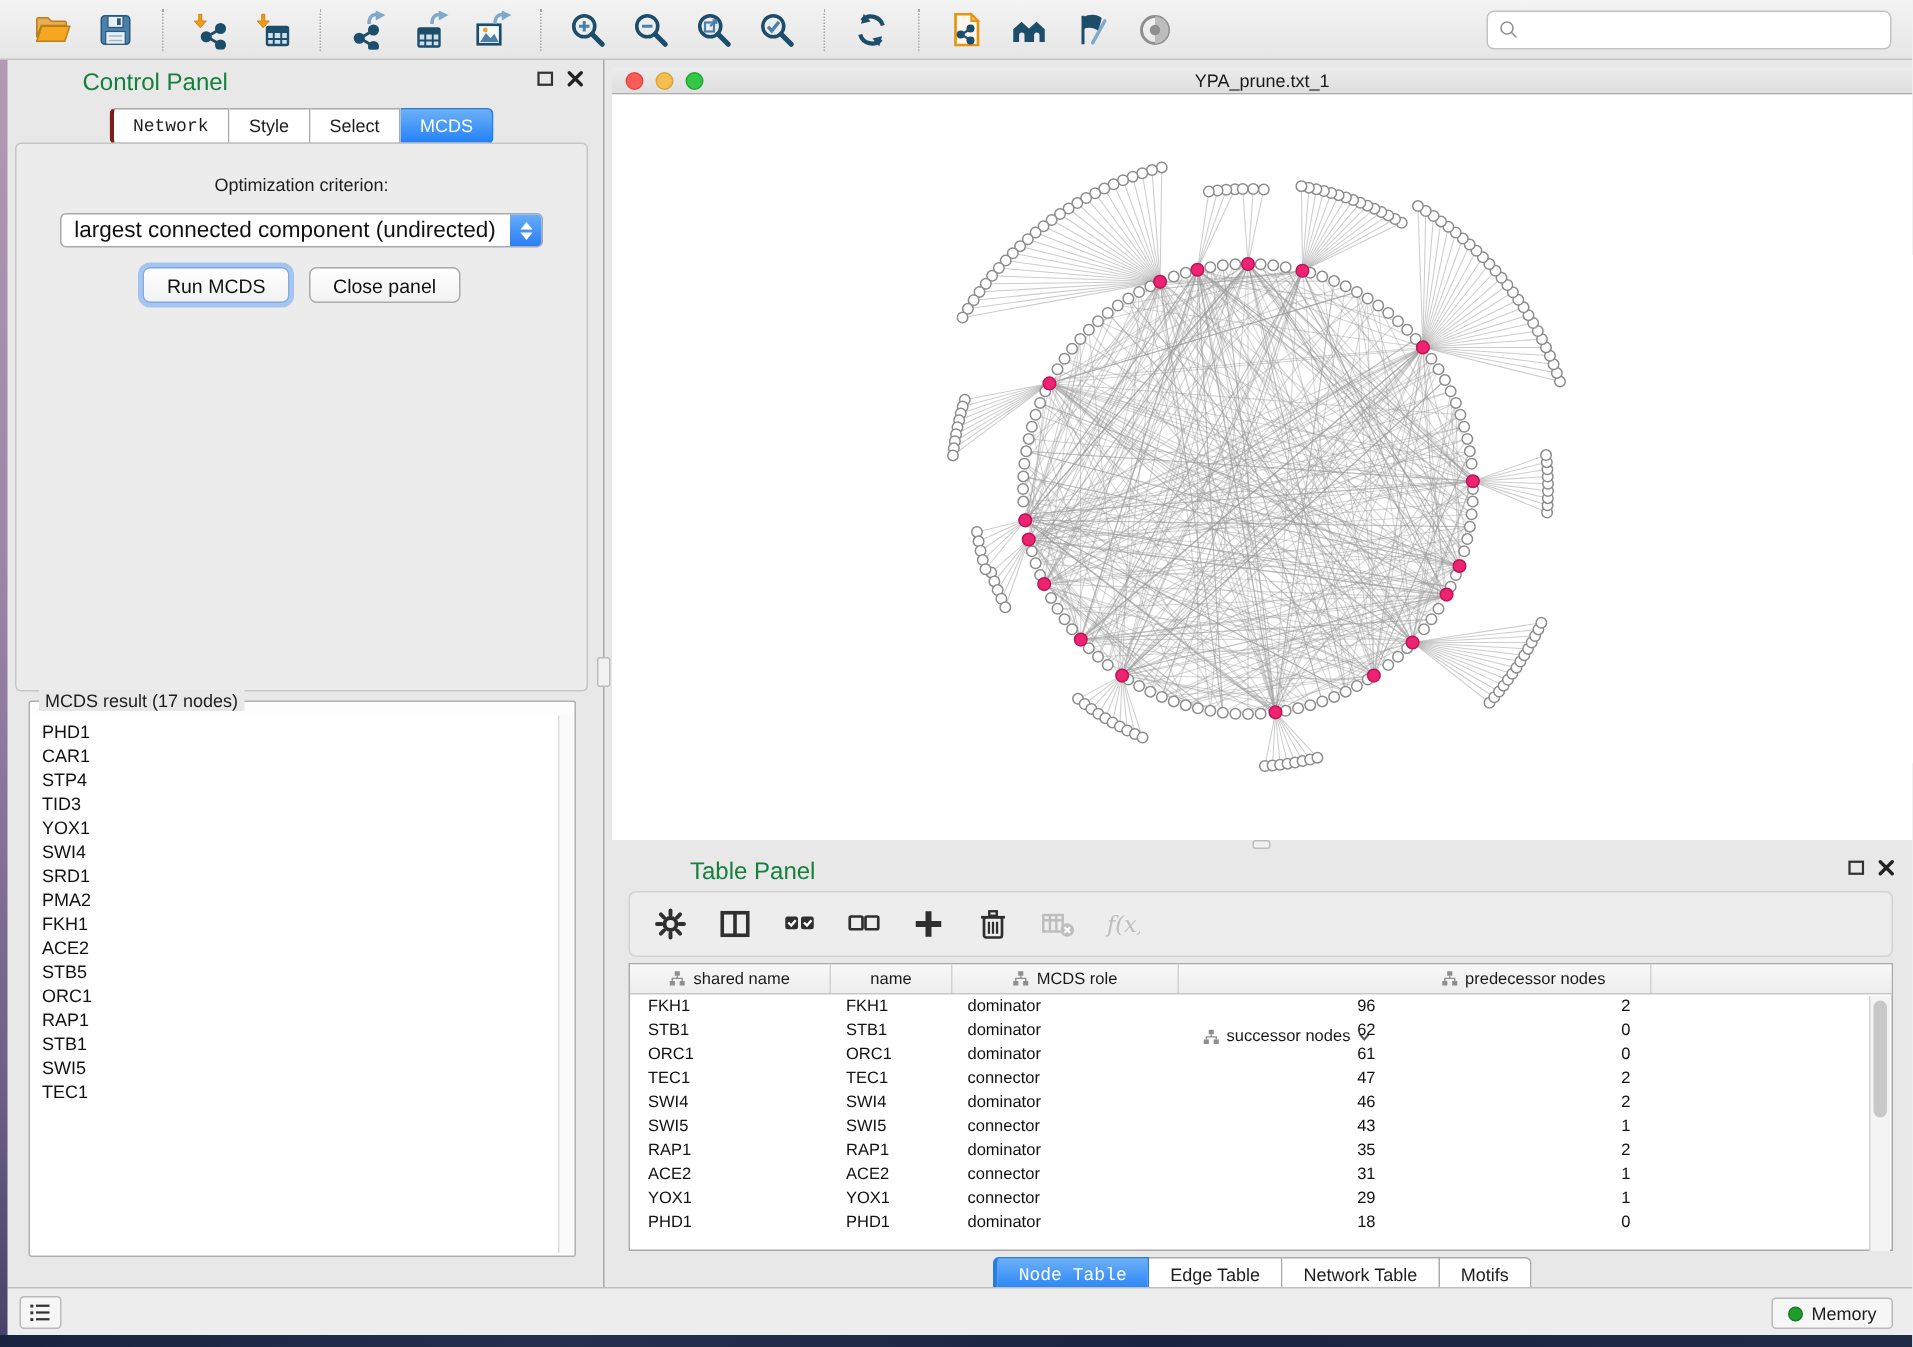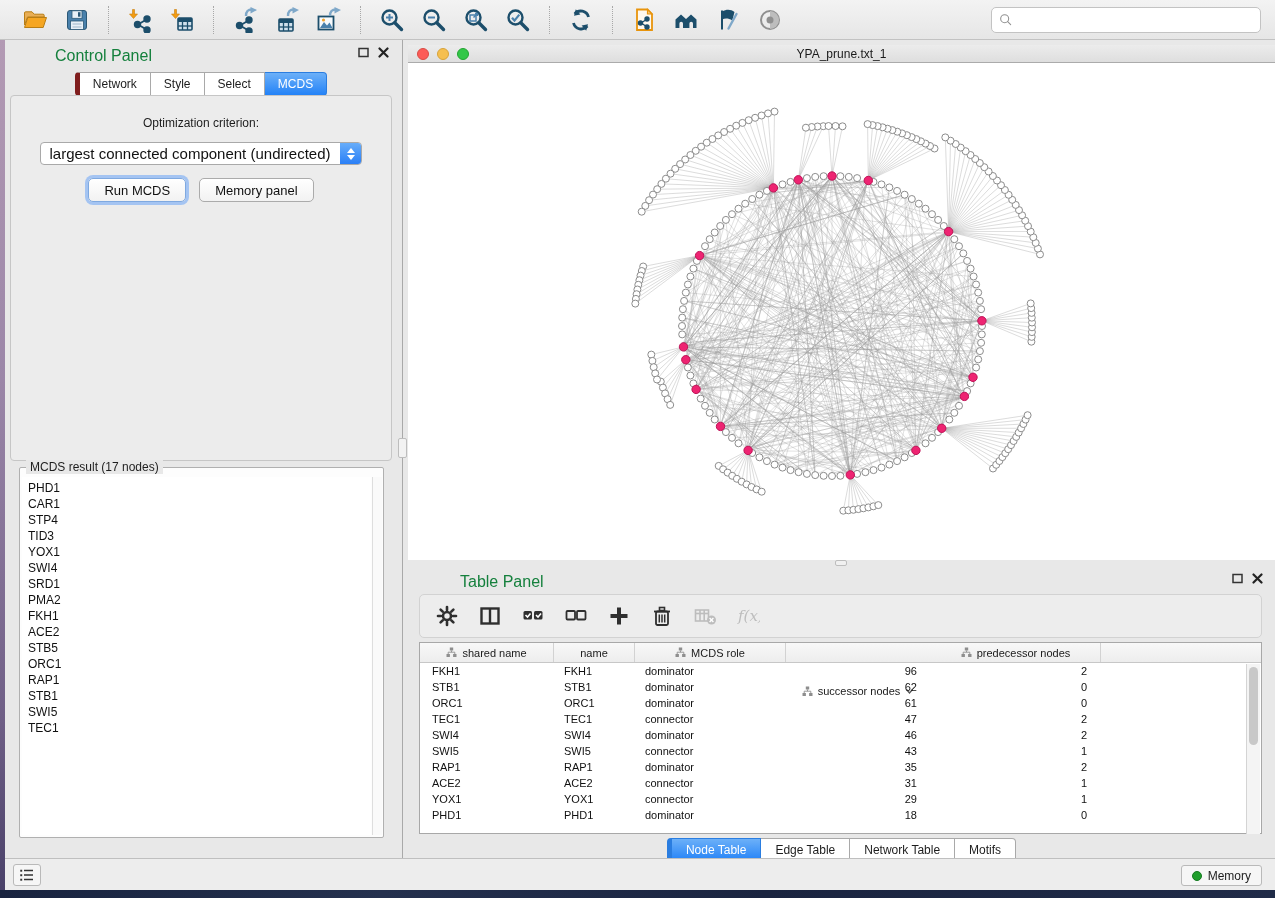--- a/index.html
+++ b/index.html
@@ -31,21 +31,21 @@
   
   .control-panel { position:absolute; left:0; top:0; width:392px; height:818px; background:#E8E8E8; }
   .panel-header { position:relative; height:26px; }
   .panel-title { position:absolute; left:9px; top:7px; font-size:16px; color:#15803d;margin-left:41px; }
   .win-btns { position:absolute; right:8px; top:7px; display:flex; gap:9px; align-items:center; }
   .win-btn svg { width:11px; height:11px; display:block; }
 
   .cp-tabs { position:absolute; left:0; top:32px; width:392px; display:flex; justify-content:center; }
   .seg-tab { background:#fff; border:1px solid #a9a9a9; border-left:none; padding:3px 13px;
     font-size:12px; color:#1d1d1d; line-height:16px; }
-  .seg-tab:first-child { border-left:5px solid #7f1d1d; border-radius:4px 0 0 4px; }
+  .seg-tab:first-child { border-left:3px solid #7f1d1d; border-radius:4px 0 0 4px;font-family:Liberation Mono, monospace; }
   .seg-tab:last-child { border-radius:0 4px 4px 0; }
   .seg-tab.active { background:linear-gradient(#6cb0f8,#2382f7); border-color:#2a7de0; color:#fff; }
 
   .cp-body { position:absolute; left:5px; top:55px; width:382px; height:366px;
     background:#ececec; border:1px solid #c6c6c6; border-radius:4px; }
   .opt-label { margin-top:20px; text-align:center; font-size:12px; color:#1d1d1d; }
   .dropdown { position:relative; margin:12px auto 0; width:322px; height:23px; background:#fff;
     border:1px solid #a9a9a9; border-radius:4px; font-size:15px; color:#111;
     display:flex; align-items:center; justify-content:center; padding-right:22px; }
   .dd-stepper { position:absolute; right:0; top:0; width:21px; height:21px;
@@ -327,21 +327,21 @@
         <div class="opt-label">Optimization criterion:</div>
         <div class="dropdown">
           <span>largest connected component (undirected)</span>
           <span class="dd-stepper">
               <span class="dd-up"></span>
               <span class="dd-down"></span>
             </span>
         </div>
         <div class="btn-row">
           <button class="push-btn focused">Run MCDS</button>
-          <button class="push-btn">Memory panel</button>
+          <button class="push-btn">Close panel</button>
         </div>
       </div>
       <div class="mcds-group">
         <span class="mcds-legend">MCDS result (17 nodes)</span>
         <div class="mcds-list" id="mcds-list">
             <div>PHD1</div>
             <div>CAR1</div>
             <div>STP4</div>
             <div>TID3</div>
             <div>YOX1</div>

